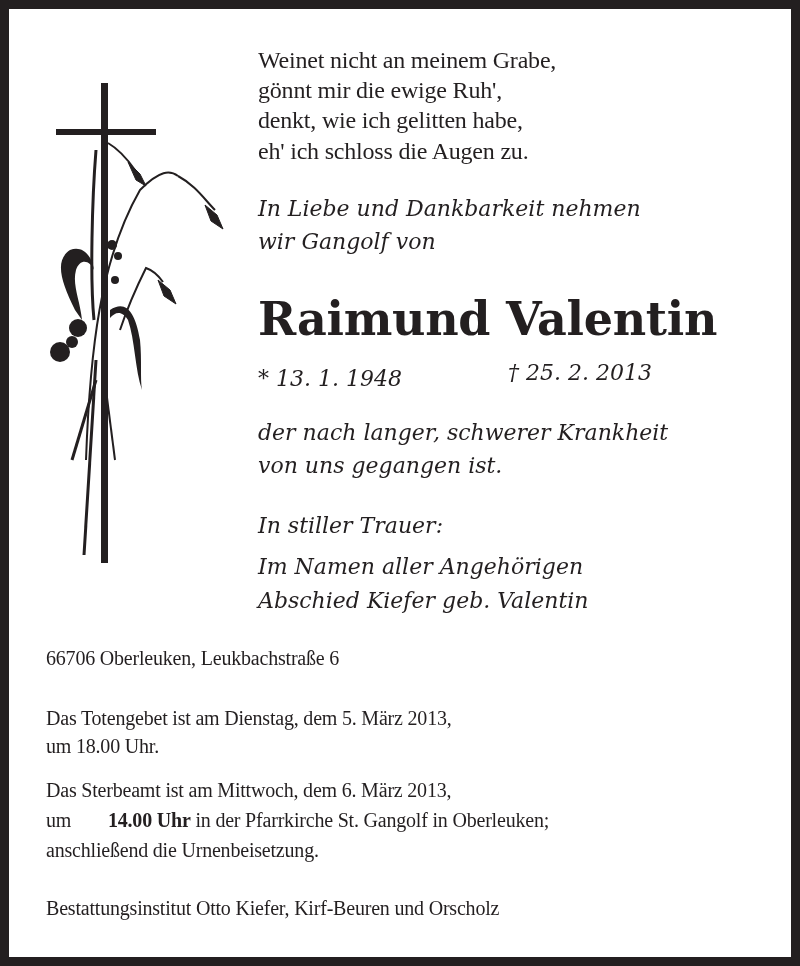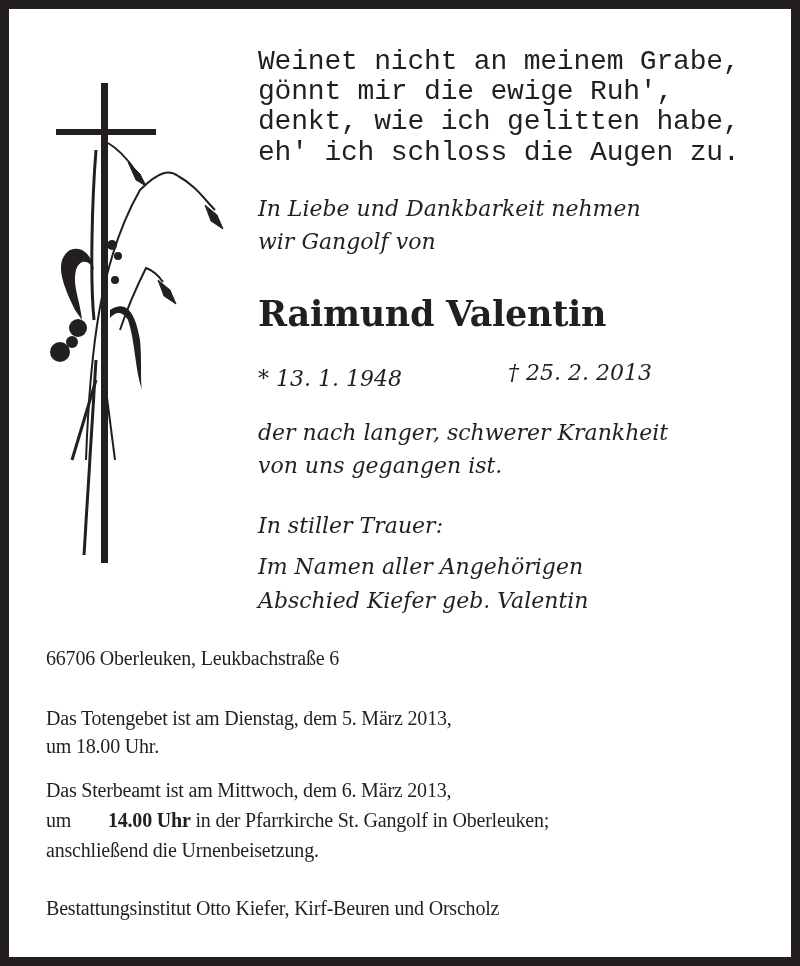--- a/index.html
+++ b/index.html
@@ -8,23 +8,23 @@
       position: relative; overflow: hidden;
       font-family: "DejaVu Serif", "Liberation Serif", serif;
       color: #231f20;
     }
     .card {
       position: absolute; left: 9px; top: 9px; width: 782px; height: 948px;
       background: #ffffff;
     }
     .illustration { position: absolute; left: 40px; top: 70px; width: 210px; height: 500px; }
     .t { position: absolute; white-space: nowrap; line-height: 1; }
-    .poem { font-family: Liberation Mono, monospace; font-size: 28px; left: 258px; letter-spacing: -0.2px; }
+    .poem { font-family: Liberation Serif, serif; font-size: 24px; left: 258px; letter-spacing: -0.2px; }
     .body { font-family: "DejaVu Serif", serif; font-size: 22px; transform-origin: left top; font-style: italic; }
-    .name { font-family: "DejaVu Serif", serif; font-weight: bold; font-size: 35px; left: 258px; top: 296px; letter-spacing: -0.3px; }
+    .name { font-family: "DejaVu Serif", serif; font-weight: bold; font-size: 46px; left: 258px; top: 296px; letter-spacing: -0.3px; }
     .italic { font-style: italic; }
     .low { font-family: "Liberation Serif", serif; font-size: 20px; left: 46px; letter-spacing: -0.2px; }
     b { font-weight: bold; margin-left: 32px; }
   </style>
 </head>
 <body>
 
 <div class="card"></div>
 
 <svg class="illustration" viewBox="40 70 210 500" xmlns="http://www.w3.org/2000/svg">

